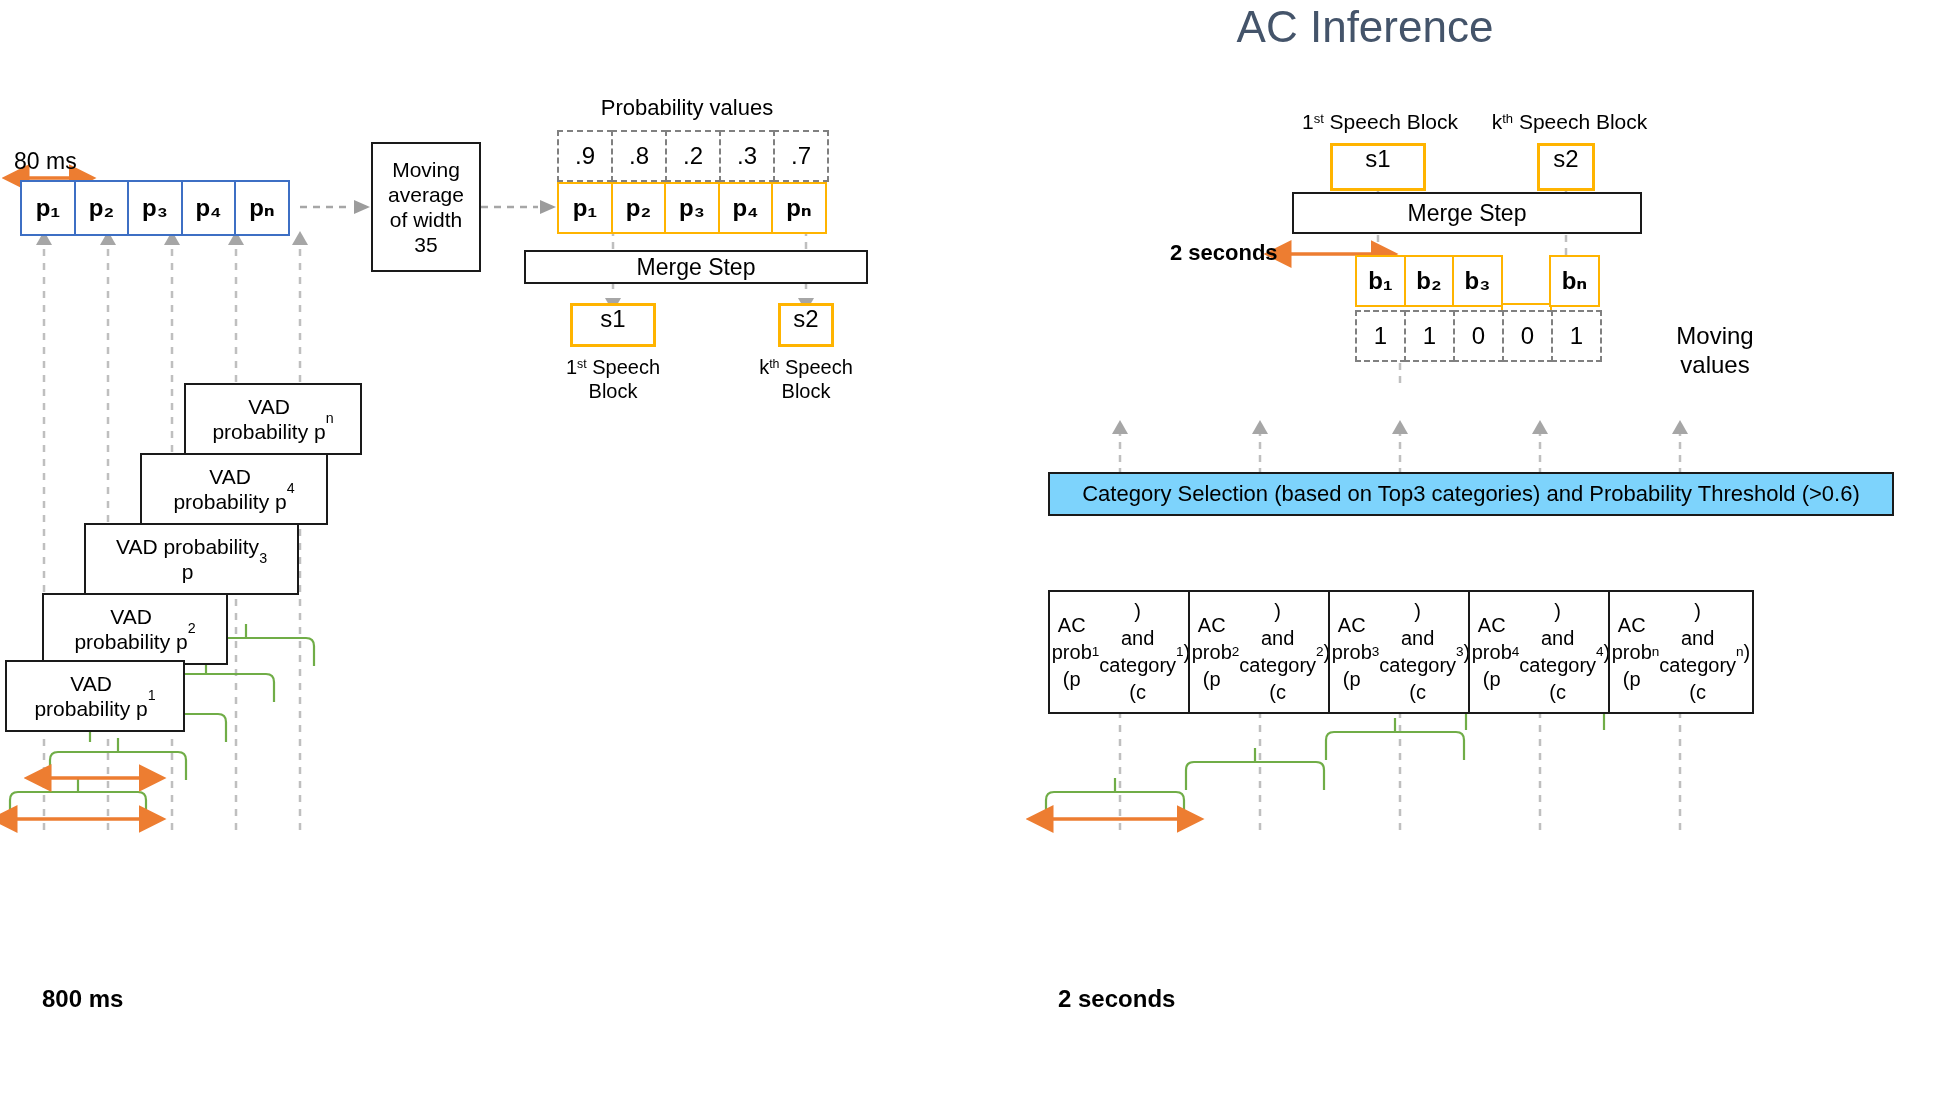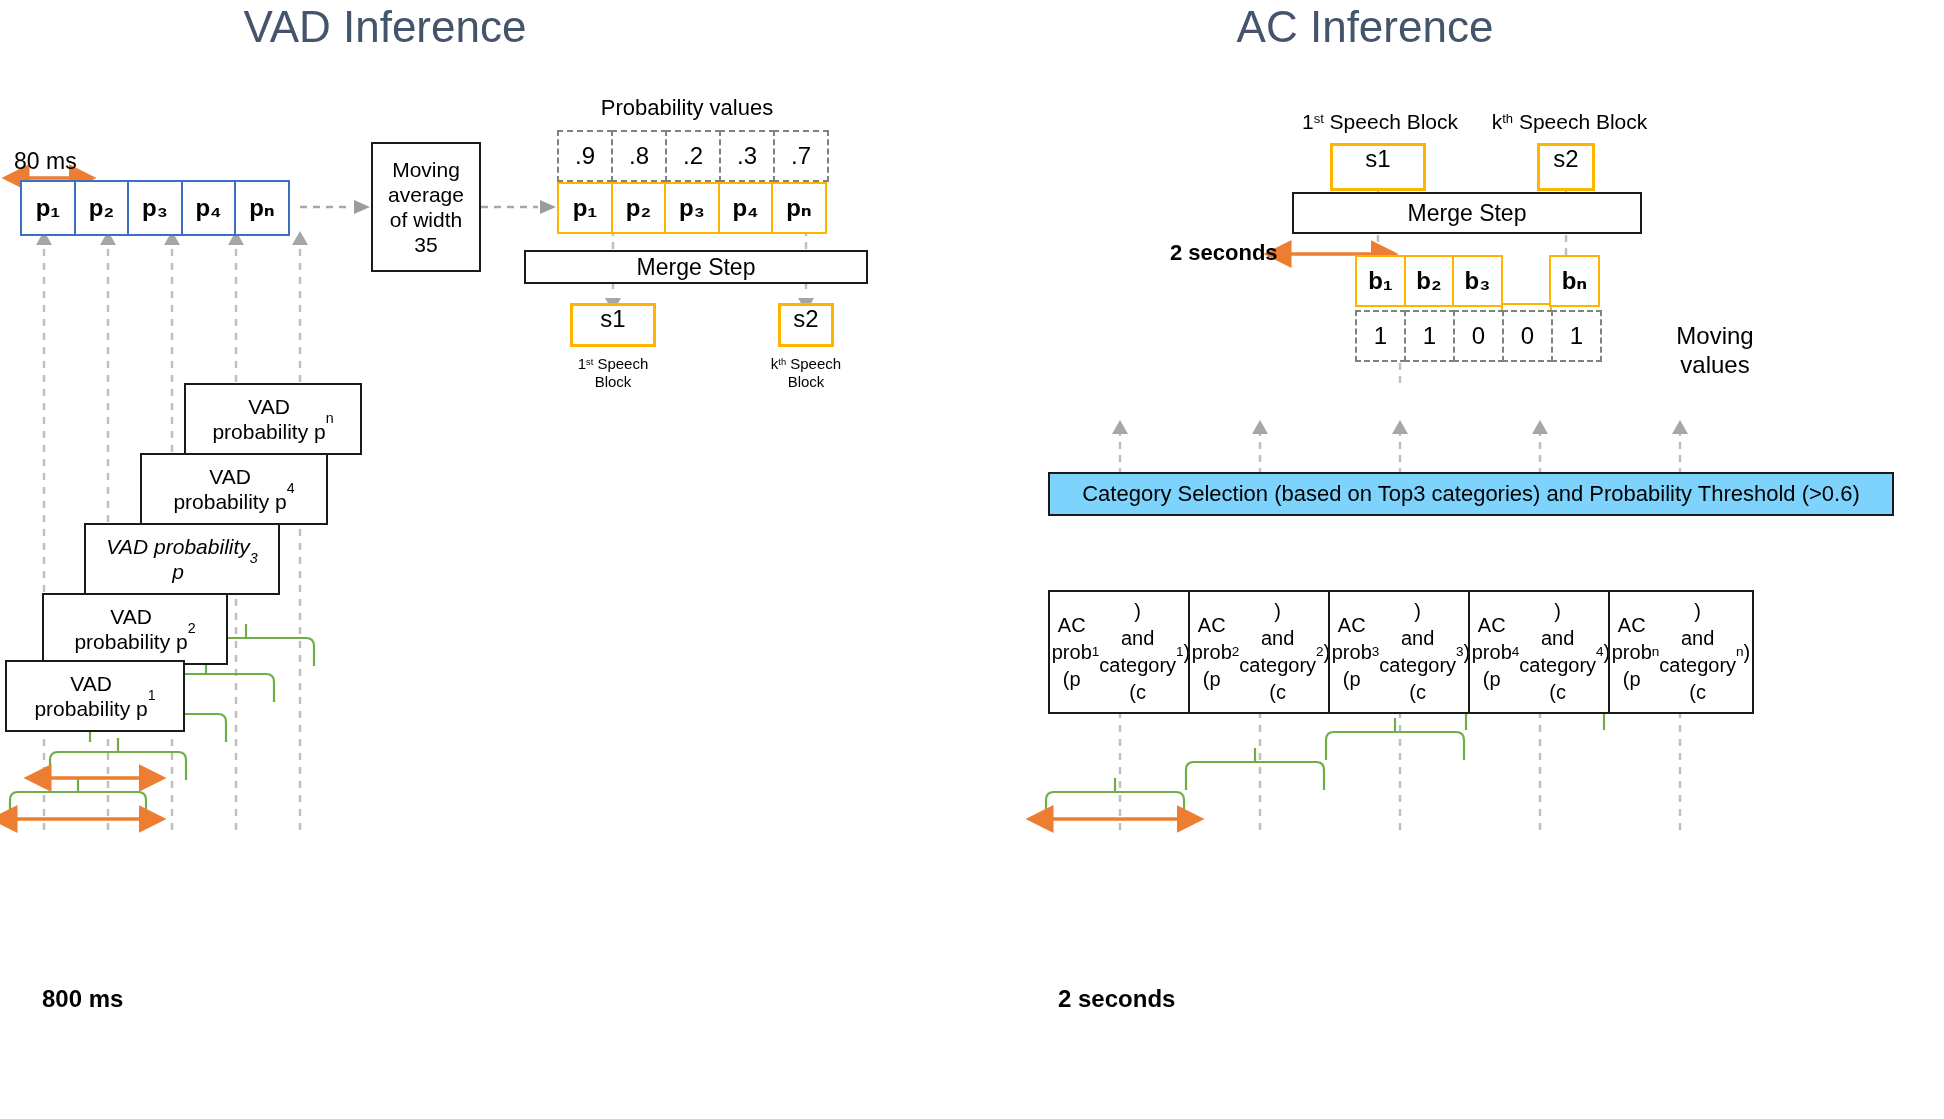--- a/index.html
+++ b/index.html
@@ -15,21 +15,21 @@
   .box{background:#fff;display:flex;justify-content:center;
        text-align:center;line-height:1.12;}
   .box-orange{border:3px solid #FFB400;}
 
   .cell{background:#fff;display:flex;align-items:center;justify-content:center;font-size:24px;font-weight:bold;}
   .cell-orange{border:2.5px solid #FFB400;}
   .cell-blue{border:2.5px solid #3D6FC4;}
   .cell-dash{border:2px dashed #808080;}
 
   .lbl{font-size:21px;text-align:center;line-height:1.15;white-space:nowrap;}
-  .lbl-wrap{font-size:15px;text-align:center;line-height:1.2;}
+  .lbl-wrap{font-size:20px;text-align:center;line-height:1.2;}
 
   .vadbox{font-size:21px;border:2.5px solid #1a1a1a;background:#fff;
           display:flex;align-items:center;justify-content:center;text-align:center;line-height:1.2;}
 
   .acbox{font-size:20px;border:2.5px solid #1a1a1a;background:#fff;
          display:flex;align-items:center;justify-content:center;text-align:center;line-height:1.35;}
 
   .catbar{font-size:22px;border:2.5px solid #1a1a1a;background:#7dd3fc;
           display:flex;align-items:center;justify-content:center;}
 
@@ -180,21 +180,20 @@
 
     <g stroke="#ED7D31" stroke-width="3.5" fill="none">
       <line x1="1050" y1="819" x2="1180" y2="819" marker-start="url(#orgL)" marker-end="url(#orgR)"></line>
     </g>
 
     <g stroke="#ED7D31" stroke-width="3.5" fill="none">
       <line x1="1288" y1="254" x2="1374" y2="254" marker-start="url(#orgL)" marker-end="url(#orgR)"></line>
     </g>
   </svg>
 
-  <div class="abs title" style="left:160px;top:2px;width:450px;">VAD Inference</div>
   <div class="abs title" style="left:1140px;top:2px;width:450px;">AC Inference</div>
 
   <div class="abs lbl" style="left:14px;top:148px;width:110px;text-align:left;font-size:23px;">80 ms</div>
 
   <div class="abs" style="left:20px;top:180px;display:flex;">
     <div class="cell cell-blue" style="width:52px;height:52px;">
         <span>p₁</span>
       </div>
     <div class="cell cell-blue" style="width:52px;height:52px;margin-left:-2.5px;">
         <span>p₂</span>
@@ -268,21 +267,21 @@
   <div class="abs lbl-wrap" style="left:741px;top:355px;width:130px;">
     k<sup>th</sup> Speech<br>Block
   </div>
 
   <div class="abs vadbox" style="left:184px;top:383px;width:178px;height:72px;padding:2px 8px;">
     VAD<br>probability p<sub>n</sub>
   </div>
   <div class="abs vadbox" style="left:140px;top:453px;width:188px;height:72px;padding:2px 8px;">
     VAD<br>probability p<sub>4</sub>
   </div>
-  <div class="abs vadbox" style="left:84px;top:523px;width:196px;height:72px;padding:18px 8px;font-style:italic;">
+  <div class="abs vadbox" style="left:84px;top:523px;width:215px;height:72px;padding:18px 8px;">
     VAD probability<br>p<sub>3</sub>
   </div>
   <div class="abs vadbox" style="left:42px;top:593px;width:186px;height:72px;padding:2px 8px;">
     VAD<br>probability p<sub>2</sub>
   </div>
   <div class="abs vadbox" style="left:5px;top:660px;width:180px;height:72px;padding:2px 8px;">
     VAD<br>probability p<sub>1</sub>
   </div>
 
   <div class="abs lbl" style="left:42px;top:985px;width:140px;font-size:24px;font-weight:bold;text-align:left;">800 ms</div>

